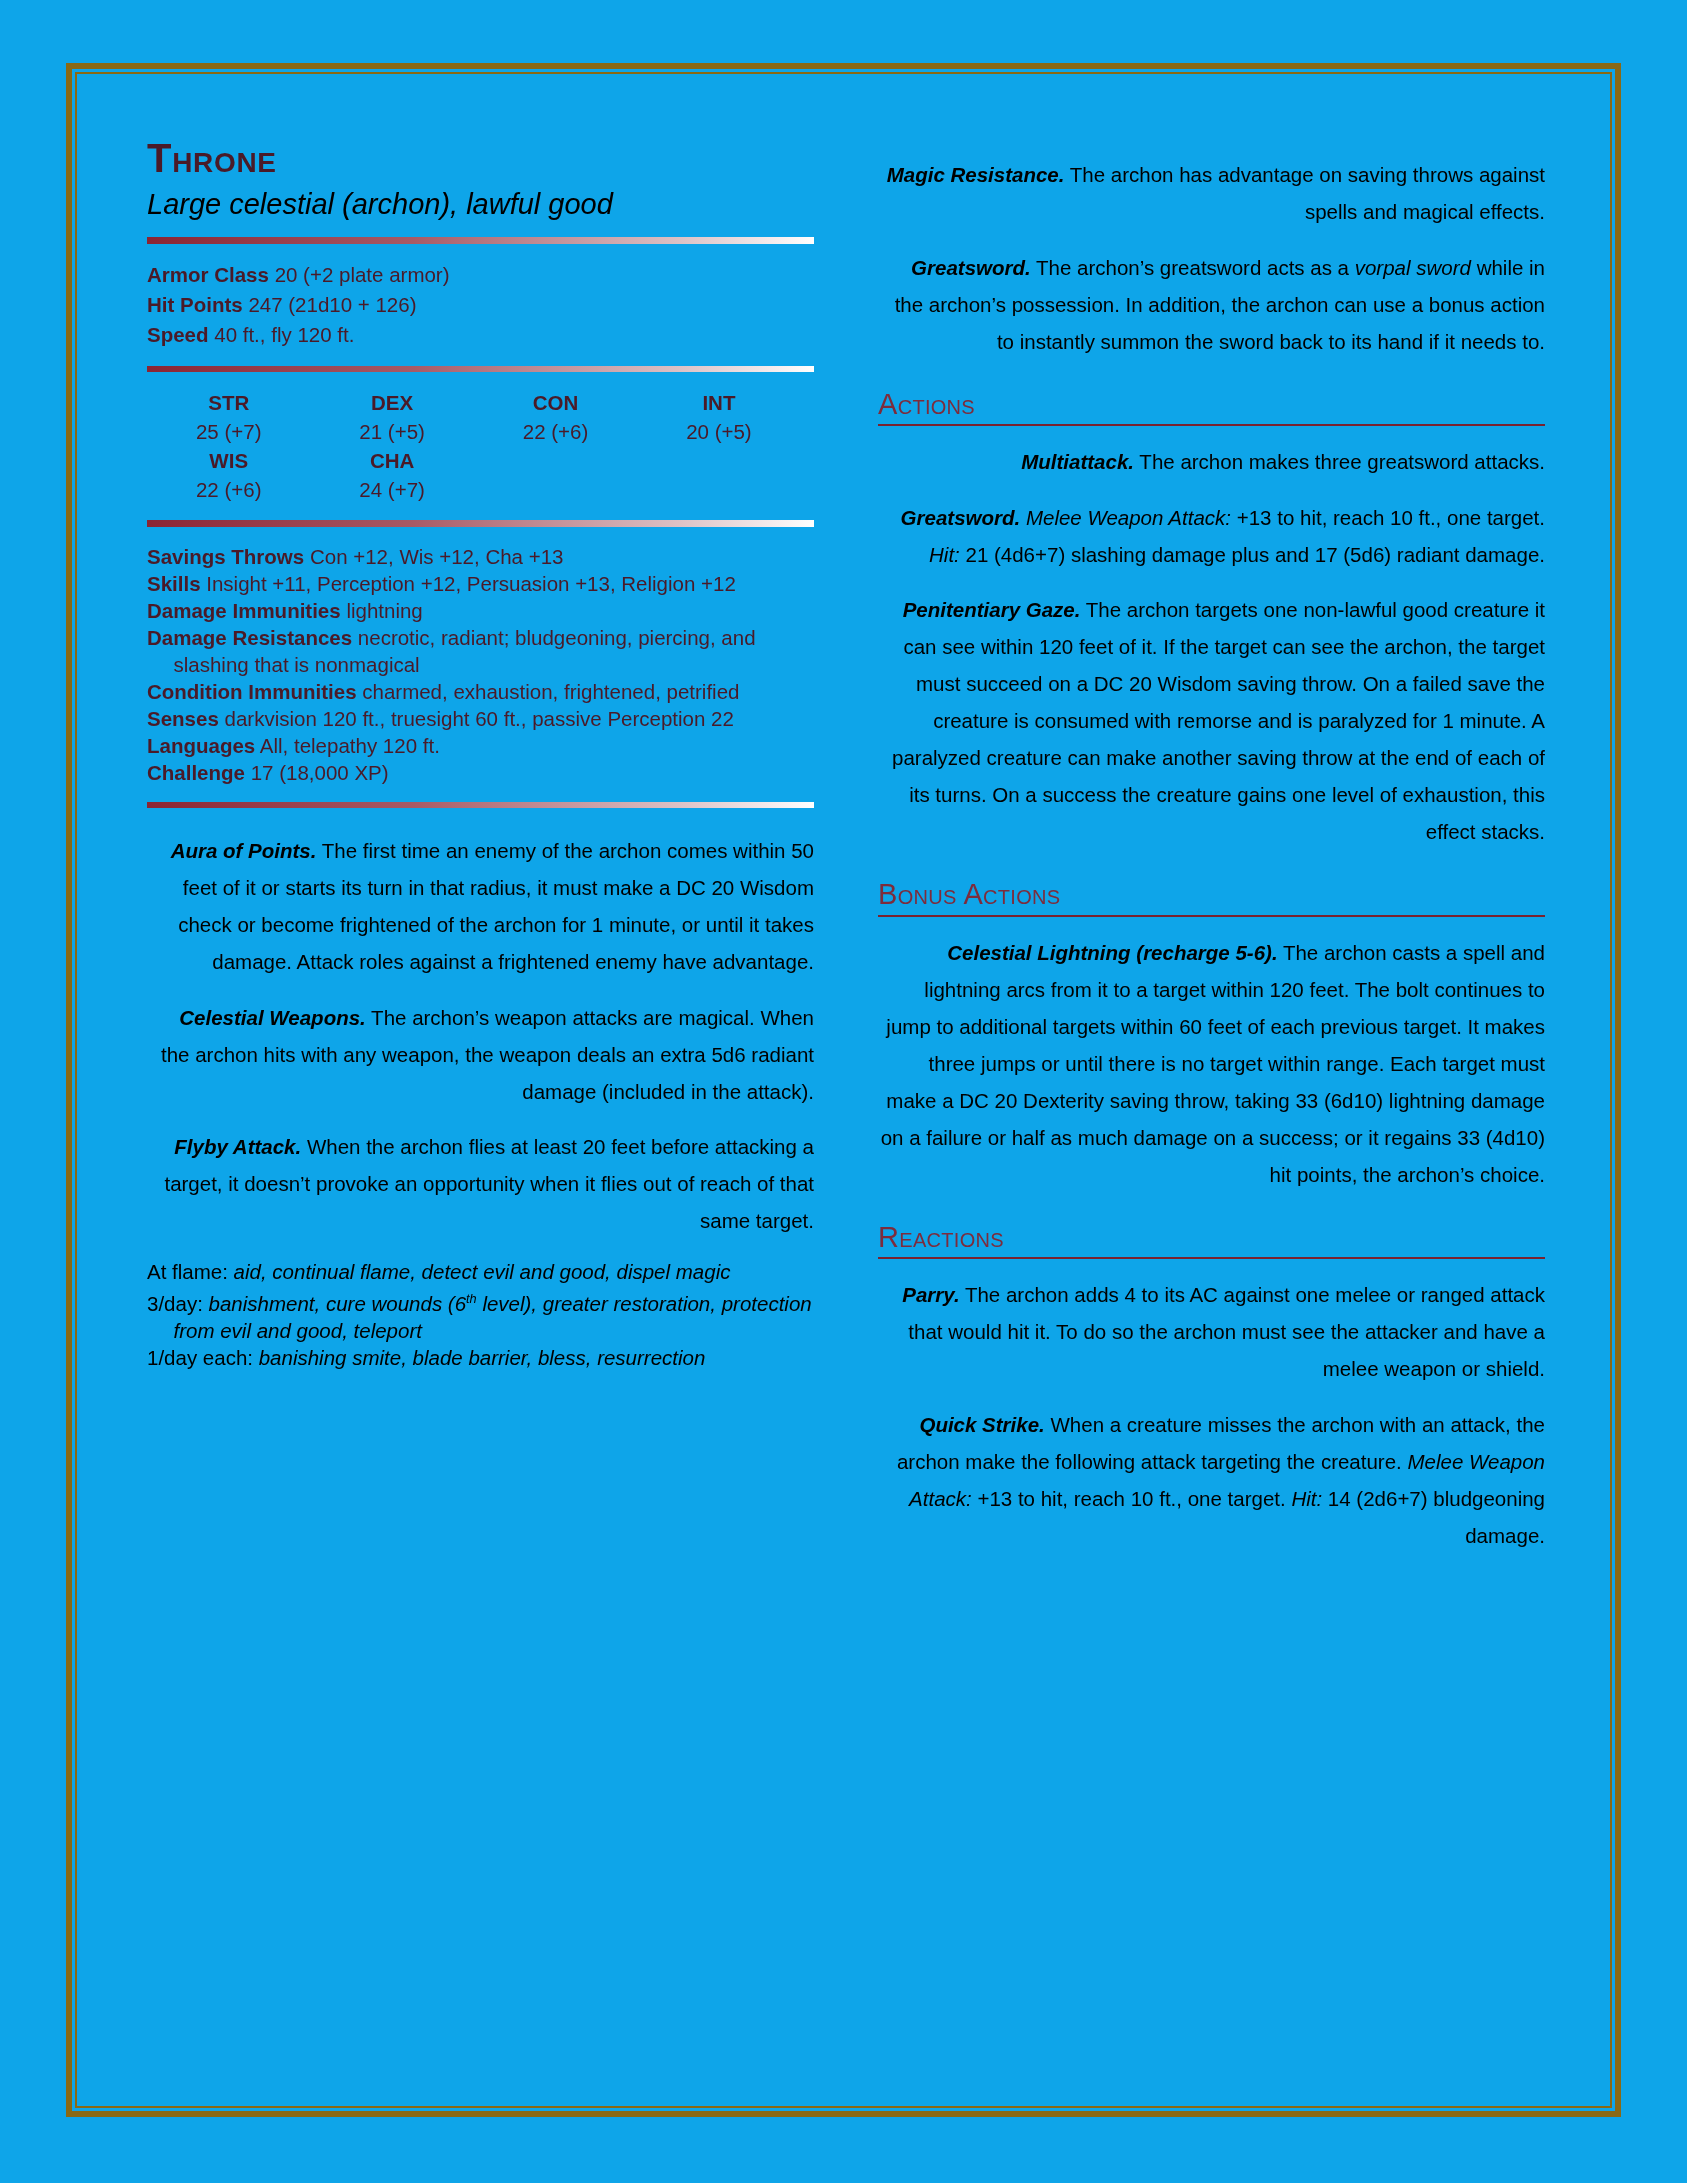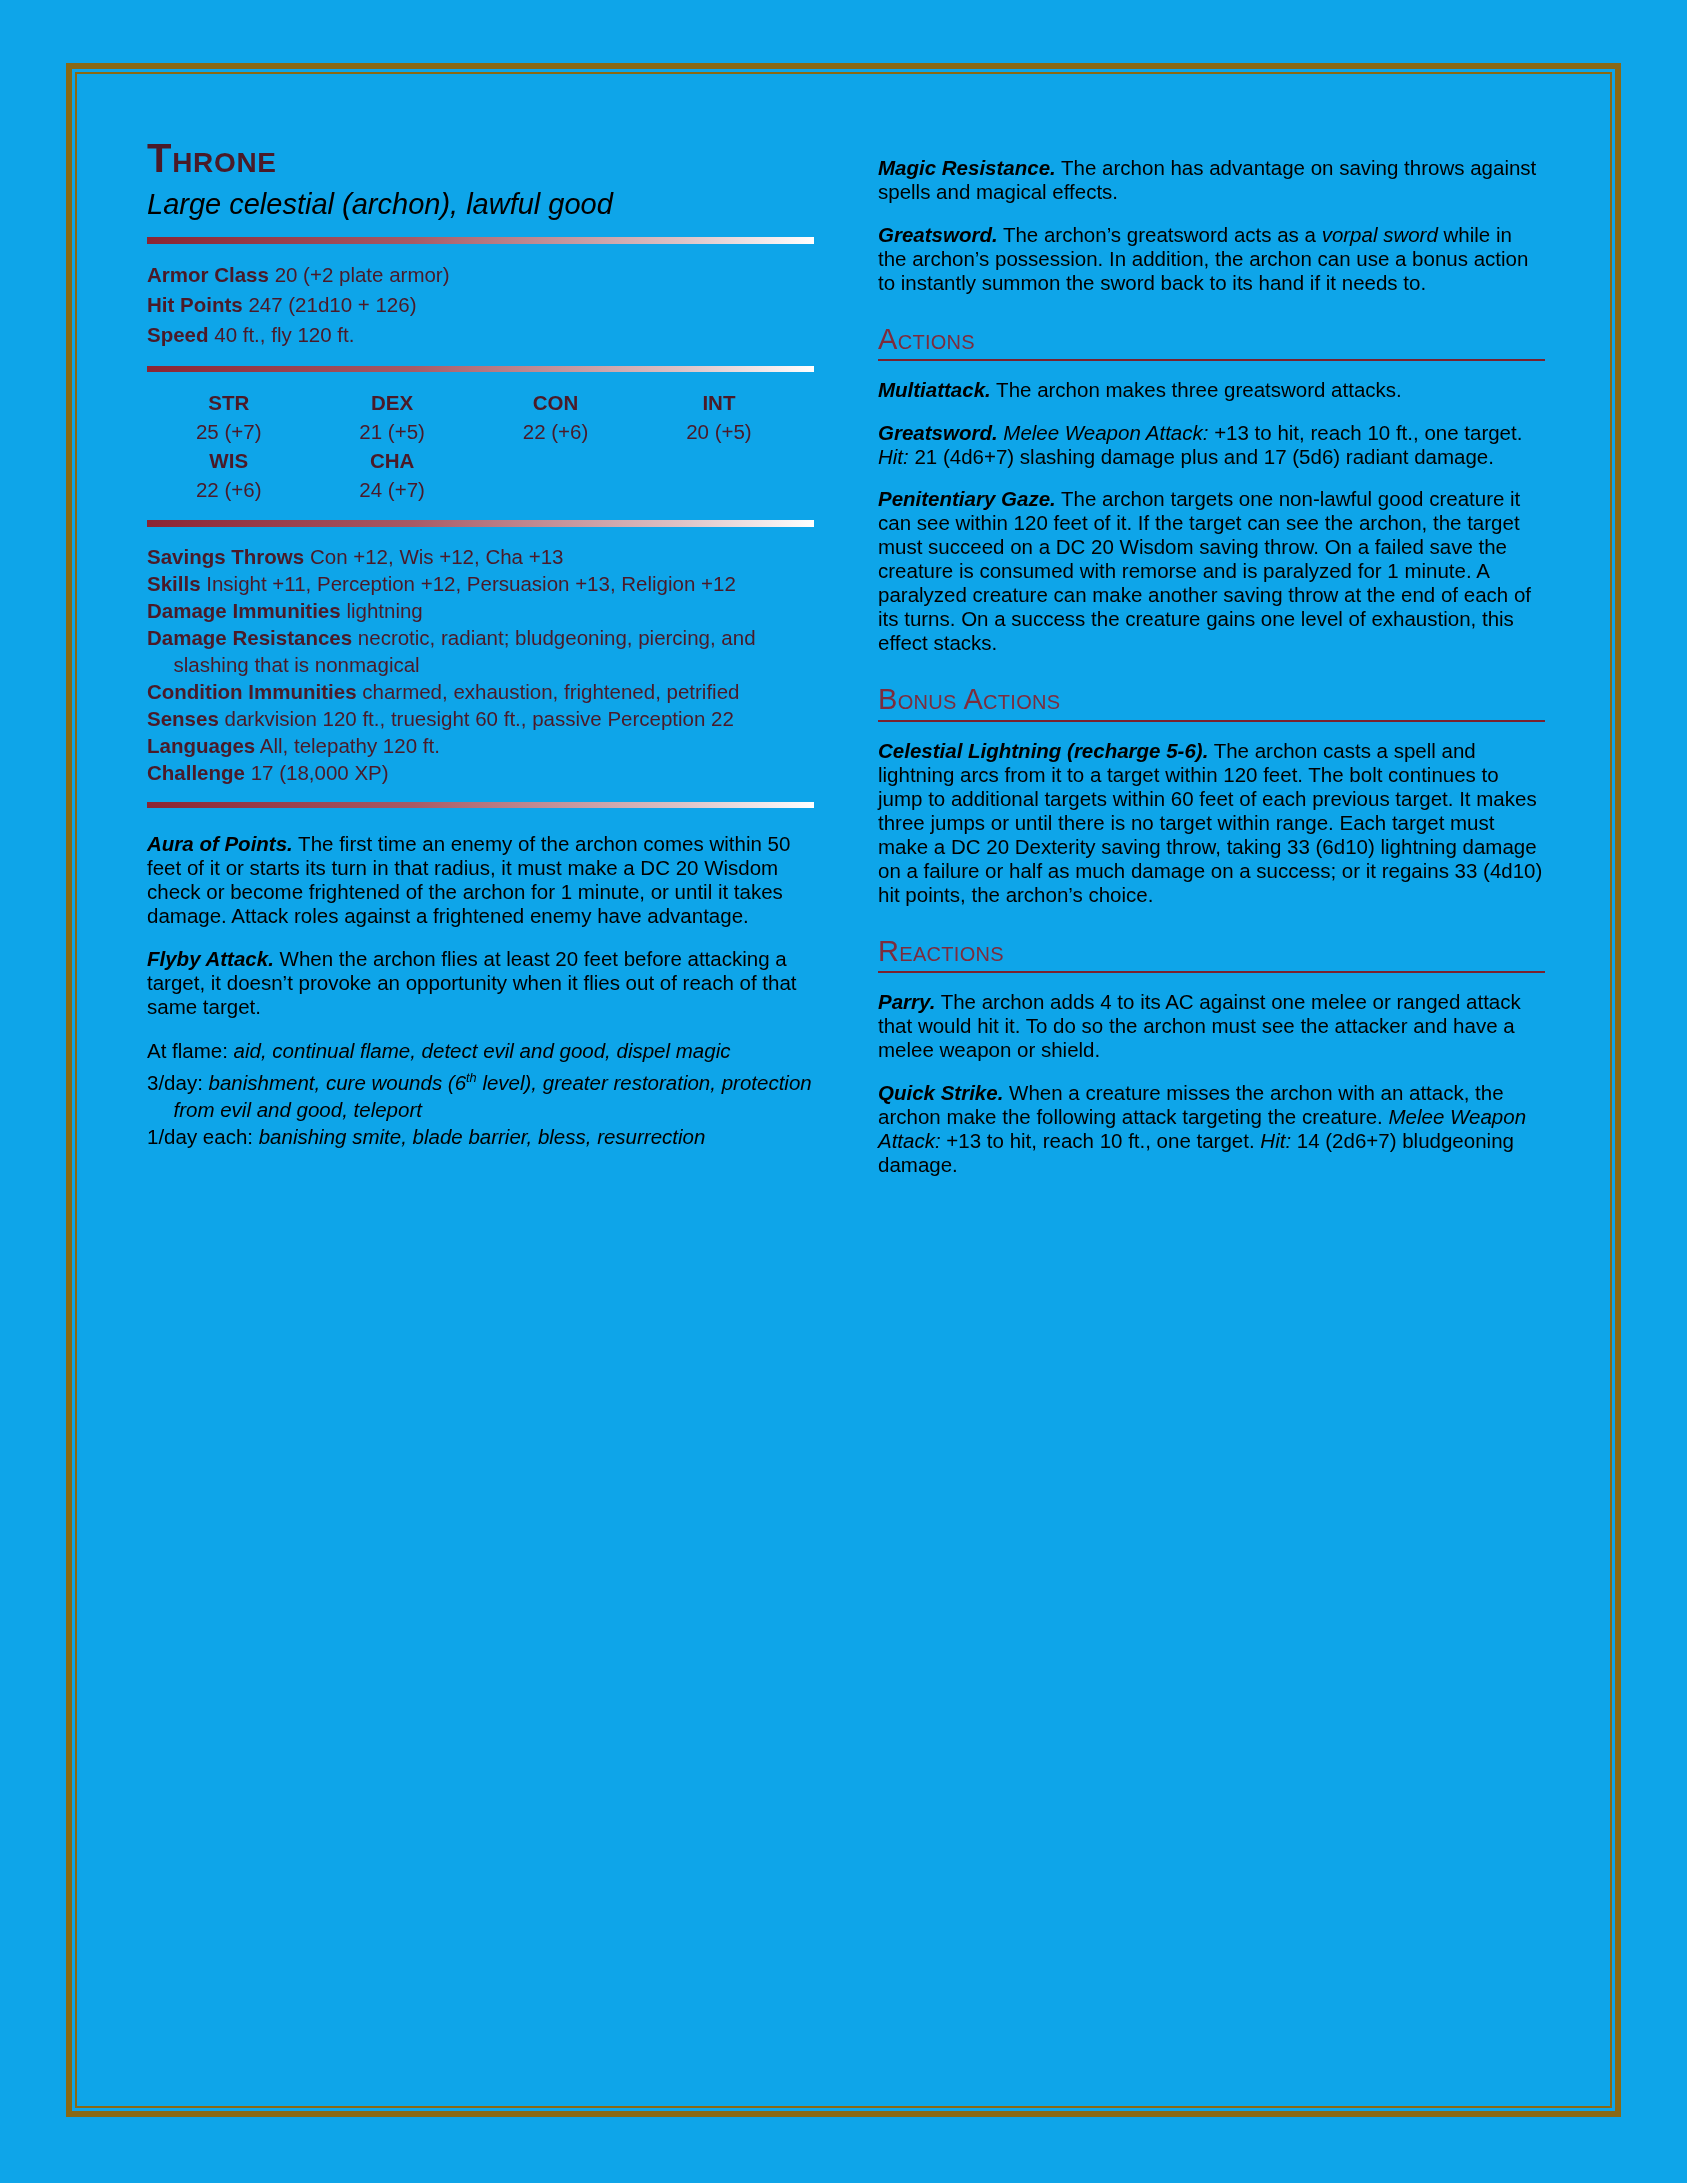--- a/index.html
+++ b/index.html
@@ -51,21 +51,21 @@
     display:grid;grid-template-columns:repeat(4,1fr);
     width:98%;text-align:center;color:var(--maroon);
     line-height:29px;margin:2.6px 0 1.3px;
   }
   .ab-name{font-weight:bold;}
 
   .details .line{color:var(--maroon);line-height:27px;}
   .hang{padding-left:26.5px;text-indent:-26.5px;}
 
   .traits{margin-top:24px;}
-  .para{margin:0 0 18.5px;line-height:24px;}
+  .para{margin:0 0 18.5px;line-height:37px;text-align:right;}
 
   .section{
     font-size:29px;font-weight:400;font-variant:small-caps;
     color:var(--maroon-mid);letter-spacing:0.3px;
     border-bottom:2.6px solid var(--rule);
     padding-bottom:3.3px;margin:28px 0 17px;line-height:1.15;
   }
 
   .spells{margin-top:18.5px;}
   .spells .line{line-height:27px;}
@@ -134,20 +134,21 @@
         <div class="line hang"><span class="b">Condition Immunities</span> <span>charmed, exhaustion, frightened, petrified</span></div>
         <div class="line hang"><span class="b">Senses</span> <span>darkvision 120 ft., truesight 60 ft., passive Perception 22</span></div>
         <div class="line hang"><span class="b">Languages</span> <span>All, telepathy 120 ft.</span></div>
         <div class="line hang"><span class="b">Challenge</span> <span>17 (18,000 XP)</span></div>
       </div>
 
       <div class="bar"></div>
 
       <div class="traits">
         <p class="para"><span class="r-bi">Aura of Points.</span><span>  The first time an enemy of the archon comes within 50 feet of it or starts its turn in that radius, it must make a DC 20 Wisdom check or become frightened of the archon for 1 minute, or until it takes damage. Attack roles against a frightened enemy have advantage.</span></p>
+        <p class="para"><span class="r-bi">Celestial Weapons.</span><span>  The archon’s weapon attacks are magical. When the archon hits with any weapon, the weapon deals an extra 5d6 radiant damage (included in the attack).</span></p>
         <p class="para"><span class="r-bi">Flyby Attack.</span><span>  When the archon flies at least 20 feet before attacking a target, it doesn’t provoke an opportunity when it flies out of reach of that same target.</span></p>
       </div>
 
       <div class="spells">
         <div class="line hang"><span>At flame:  </span><span class="r-i">aid, continual flame, detect evil and good, dispel magic</span></div>
         <div class="line hang"><span>3/day:  </span><span class="r-i">banishment, cure wounds (6</span><span class="r-i r-sup">th</span><span class="r-i"> level), greater restoration, protection from evil and good, teleport</span></div>
         <div class="line hang"><span>1/day each:  </span><span class="r-i">banishing smite, blade barrier, bless, resurrection</span></div>
       </div>
     </div>
 

